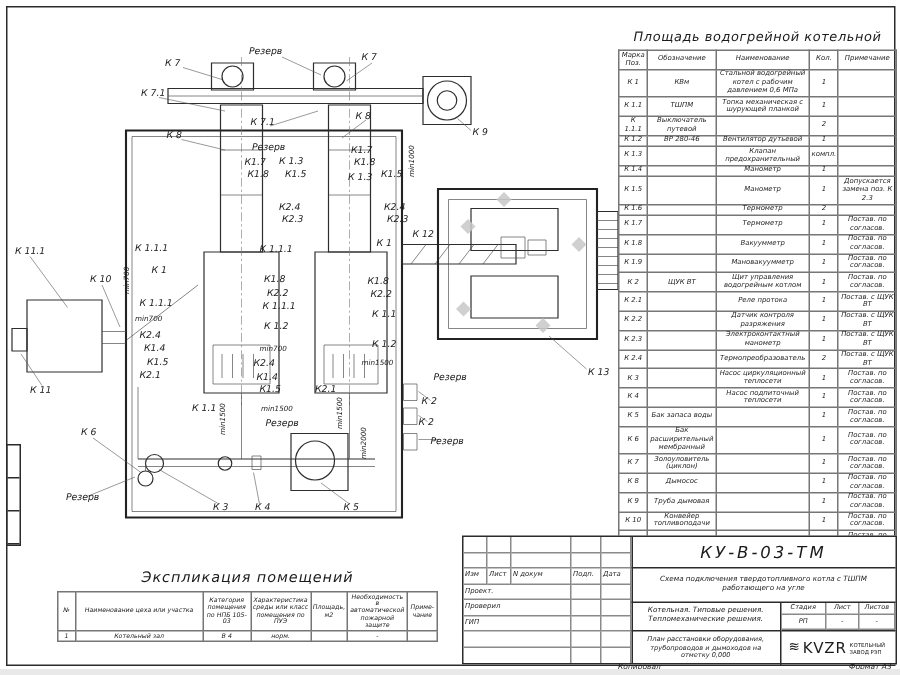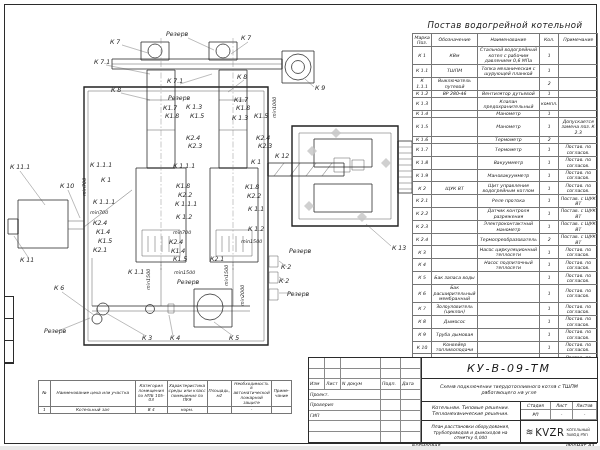--- a/index.html
+++ b/index.html
@@ -277,21 +277,21 @@
         <text x="392" y="250" class="lbl">К 13</text>
         <text x="10" y="169" class="lbl">К 11.1</text>
         <text x="60" y="188" class="lbl">К 10</text>
         <text x="20" y="262" class="lbl">К 11</text>
         <text x="54" y="290" class="lbl">К 6</text>
         <text x="44" y="333" class="lbl">Резерв</text>
       </g>
   </svg>
 
   <div class="eq-wrap">
-    <div class="eq-title">Постав водогрейной котельной</div>
+    <div class="eq-title">Площадь водогрейной котельной</div>
     <table class="tbl">
       <colgroup>
           <col style="width:20px">
           <col style="width:46px">
           <col style="width:64px">
           <col style="width:14px">
           <col style="width:42px">
         </colgroup>
       <thead>
         <tr>
@@ -497,20 +497,21 @@
             <td>Бункер шлакоприемник</td>
             <td></td>
             <td>1</td>
             <td>Постав. по согласов.</td>
           </tr>
         </tbody>
     </table>
   </div>
 
   <div class="rooms-wrap">
+    <div class="rooms-title">Экспликация помещений</div>
     <table class="tbl">
       <colgroup>
           <col style="width:12px">
           <col style="width:88px">
           <col style="width:32px">
           <col style="width:40px">
           <col style="width:22px">
           <col style="width:40px">
           <col style="width:20px">
         </colgroup>
@@ -566,21 +567,21 @@
         <div></div>
         <div></div>
       <div class="sp3"></div>
         <div></div>
         <div></div>
       <div class="sp3" style="border-bottom:none"></div>
         <div style="border-bottom:none"></div>
         <div style="border-bottom:none"></div>
     </div>
     <div class="tb-right">
-      <div class="tb-doc">КУ-В-09-ТМ</div>
+      <div class="tb-doc">КУ-В-03-ТМ</div>
       <div class="tb-sub">Схема подключения твердотопливного котла с ТШПМ работающего на угле</div>
       <div class="tb-bot">
         <div class="tb-botL">
           <div class="tb-obj">Котельная. Типовые решения. Тепломеханические решения.</div>
           <div class="tb-plan">План расстановки оборудования, трубопроводов и дымоходов на отметку 0,000</div>
         </div>
         <div class="tb-botR">
           <div class="stage">
             <div>Стадия</div>
             <div>Лист</div>

